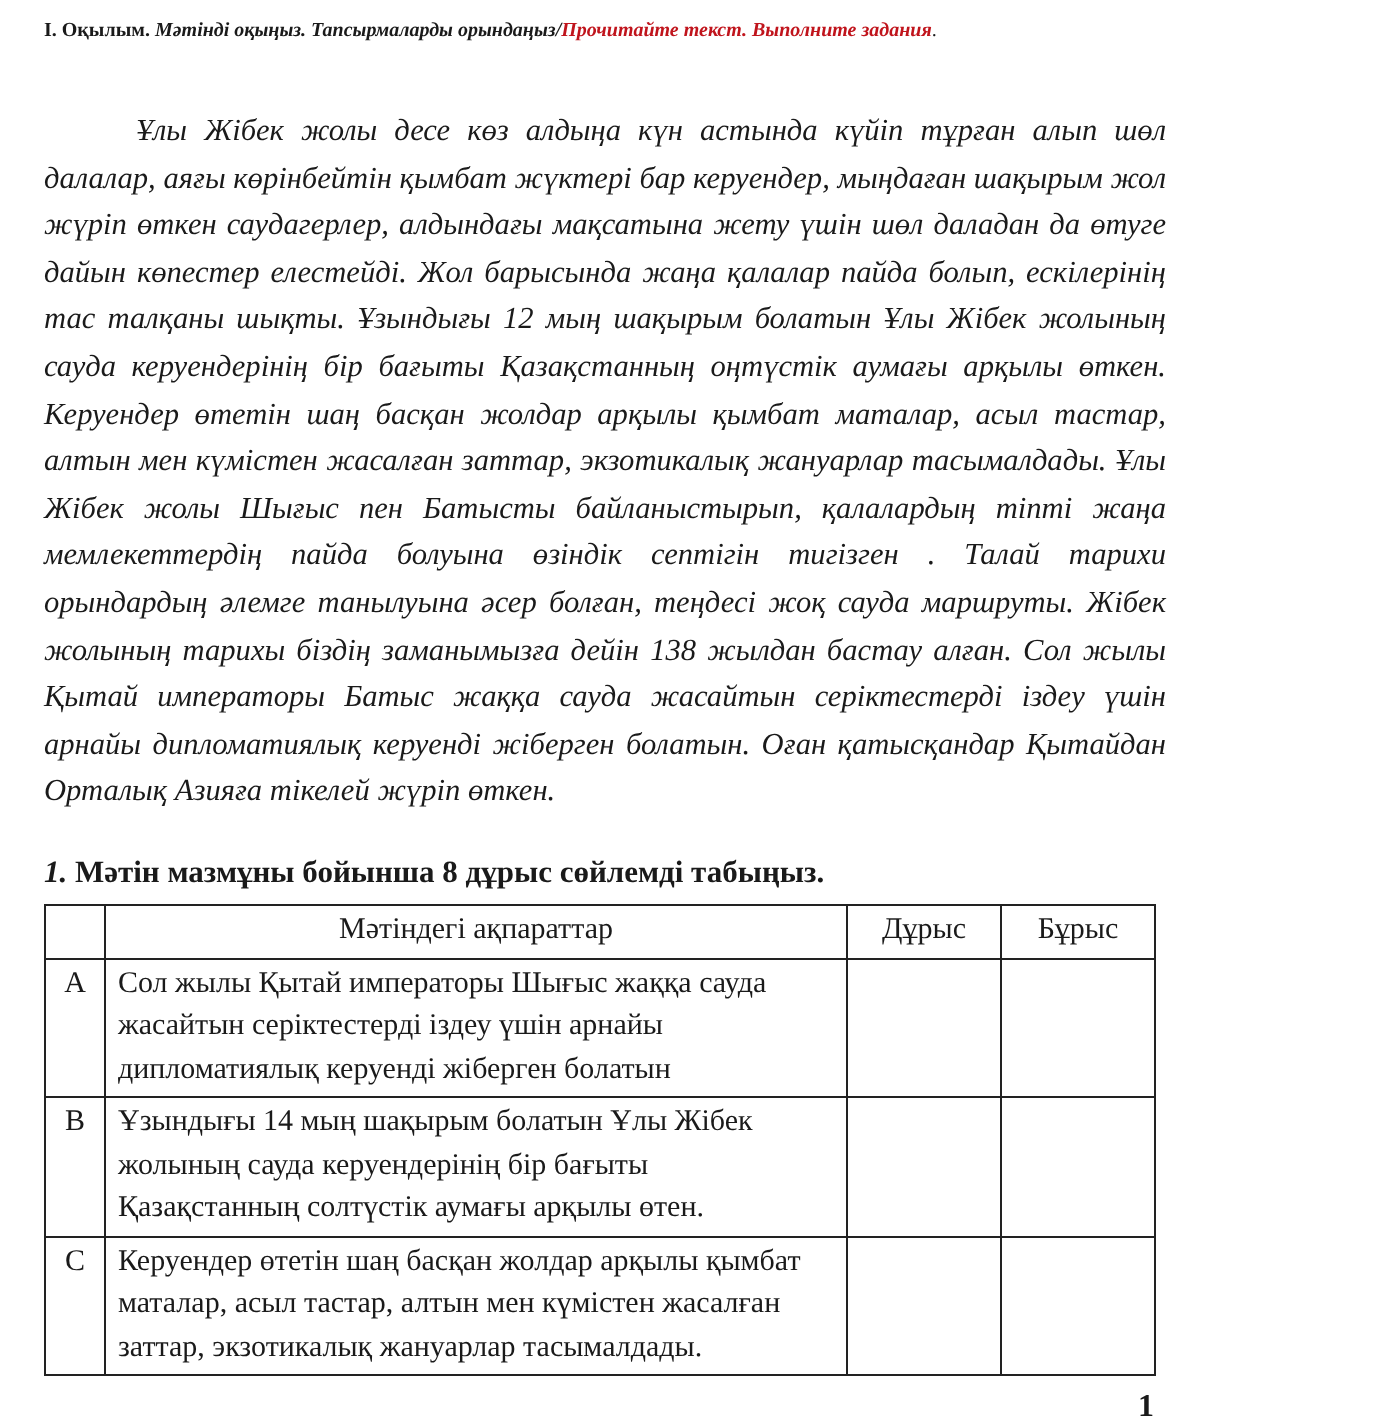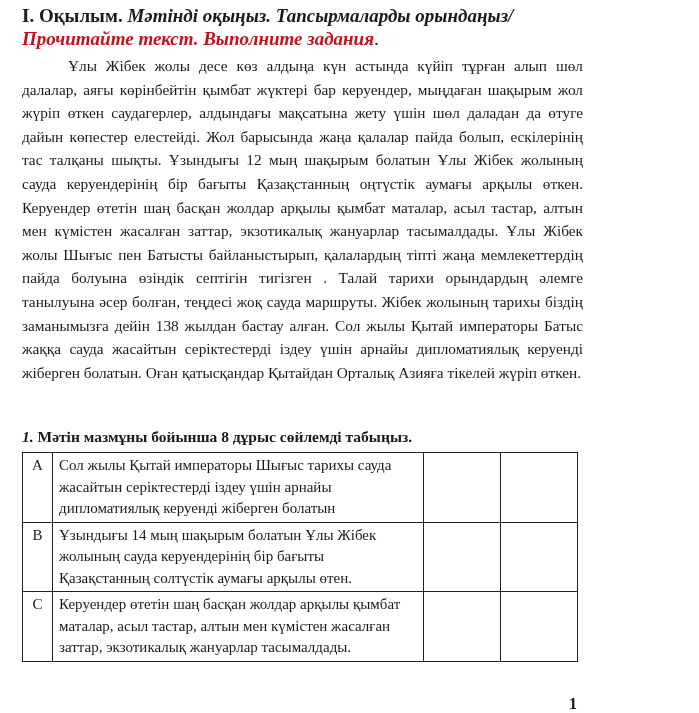--- a/index.html
+++ b/index.html
@@ -1,23 +1,23 @@
 <!DOCTYPE html>
 <html><head>
   <meta charset="utf-8">
   <style>
     html, body { margin:0; padding:0; background:#fff; }
     body { width:699px; height:713px; position:relative; overflow:hidden;
            font-family:"Liberation Serif", "DejaVu Serif", serif; color:#1a1a1a; }
-    .heading { position:absolute; left:22px; top:4px; width:560px; font-size:19px; line-height:23px; }
+    .heading { position:absolute; left:22px; top:4px; width:560px; font-size:10px; line-height:23px; }
     .heading .sec { font-weight:bold; }
     .heading .inst { font-weight:bold; font-style:italic; }
     .heading .red { color:#c0141c; font-weight:bold; font-style:italic; }
     .para { position:absolute; left:22px; top:54px; width:561px; font-size:15.3px; line-height:23.6px;
-            text-align:justify; text-indent:46px; margin:0; }
+            text-align:justify; text-indent:46px; margin:0;font-style:italic; }
     .question { position:absolute; left:22px; top:428px; font-size:15.5px; font-weight:bold; }
     .question .num { font-style:italic; }
     table { position:absolute; left:22px; top:452px; border-collapse:collapse; font-size:15px; }
     td, th { border:1.5px solid #222; vertical-align:top; padding:2px 6px; line-height:21.5px; font-weight:normal; }
     th { text-align:center; height:21px; }
     .c0 { width:21px; text-align:center; padding:2px 4px; }
     .c1 { width:358px; }
     .c2 { width:64px; }
     .c3 { width:64px; }
     .pagenum { position:absolute; left:569px; top:695px; font-size:16px; font-weight:bold; }
@@ -31,23 +31,29 @@
 </div>
 
 <p class="para">Ұлы Жібек жолы десе көз алдыңа күн астында күйіп тұрған алып шөл далалар, аяғы көрінбейтін қымбат жүктері бар керуендер, мыңдаған шақырым жол жүріп өткен  саудагерлер, алдындағы мақсатына жету үшін шөл даладан да өтуге дайын көпестер елестейді. Жол барысында жаңа қалалар пайда болып, ескілерінің тас талқаны шықты. Ұзындығы 12 мың шақырым болатын Ұлы Жібек жолының сауда керуендерінің бір бағыты Қазақстанның оңтүстік  аумағы арқылы өткен. Керуендер өтетін шаң басқан жолдар арқылы қымбат маталар, асыл тастар, алтын мен күмістен жасалған заттар, экзотикалық жануарлар тасымалдады. Ұлы Жібек жолы Шығыс пен Батысты байланыстырып, қалалардың тіпті жаңа мемлекеттердің пайда болуына өзіндік септігін тигізген . Талай тарихи орындардың әлемге танылуына әсер болған, теңдесі жоқ сауда маршруты. Жібек жолының тарихы біздің заманымызға дейін 138 жылдан бастау алған. Сол жылы Қытай императоры Батыс жаққа сауда жасайтын серіктестерді іздеу үшін арнайы дипломатиялық керуенді жіберген болатын. Оған қатысқандар Қытайдан Орталық Азияға тікелей жүріп өткен.</p>
 
 <div class="question">
   <span class="num">1.</span><span> Мәтін мазмұны бойынша 8 дұрыс сөйлемді табыңыз.</span>
 </div>
 
 <table>
   <tbody>
+      <tr>
+    <th class="c0"></th>
+    <th class="c1">Мәтіндегі ақпараттар</th>
+    <th class="c2">Дұрыс</th>
+    <th class="c3">Бұрыс</th>
+  </tr>
   <tr>
     <td class="c0">A</td>
-    <td class="c1">Сол жылы Қытай императоры Шығыс тарихы сауда жасайтын серіктестерді іздеу үшін арнайы дипломатиялық керуенді жіберген болатын</td>
+    <td class="c1">Сол жылы Қытай императоры Шығыс жаққа сауда жасайтын серіктестерді іздеу үшін арнайы дипломатиялық керуенді жіберген болатын</td>
     <td class="c2"></td>
     <td class="c3"></td>
   </tr>
   <tr>
     <td class="c0">B</td>
     <td class="c1">Ұзындығы 14 мың шақырым болатын Ұлы Жібек жолының  сауда керуендерінің бір бағыты Қазақстанның солтүстік  аумағы арқылы өтен.</td>
     <td class="c2"></td>
     <td class="c3"></td>
   </tr>
   <tr>

